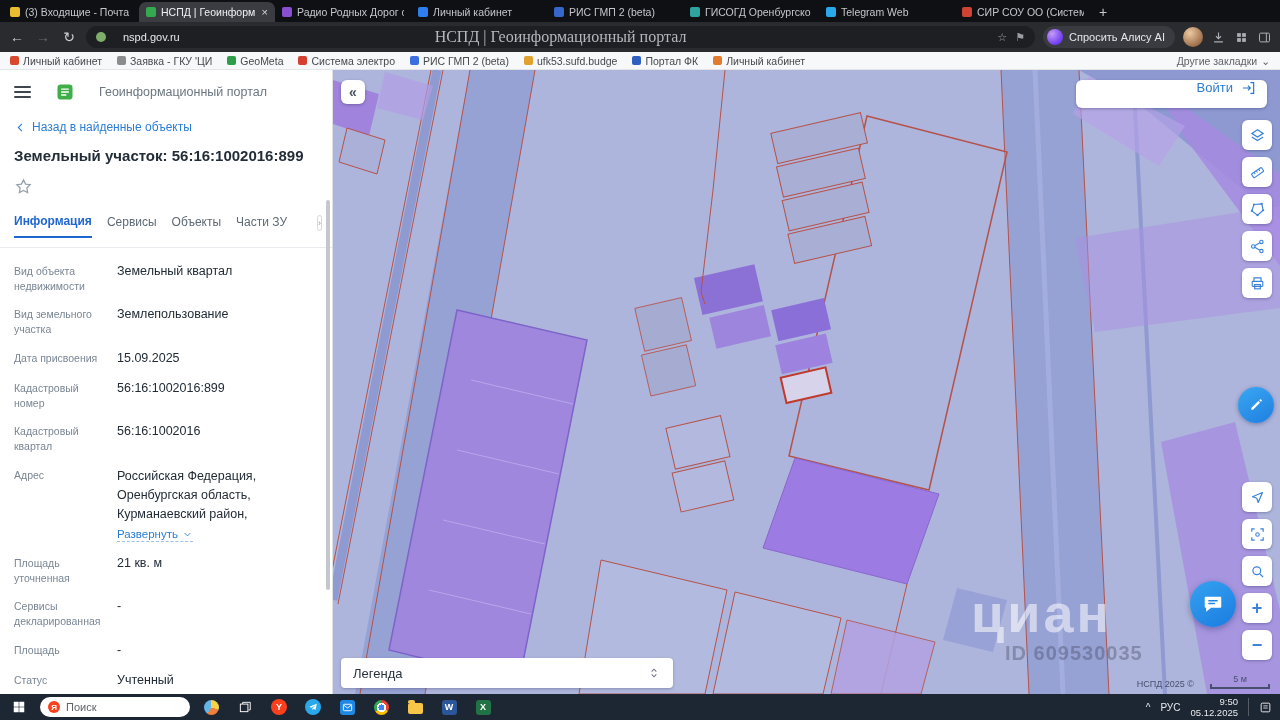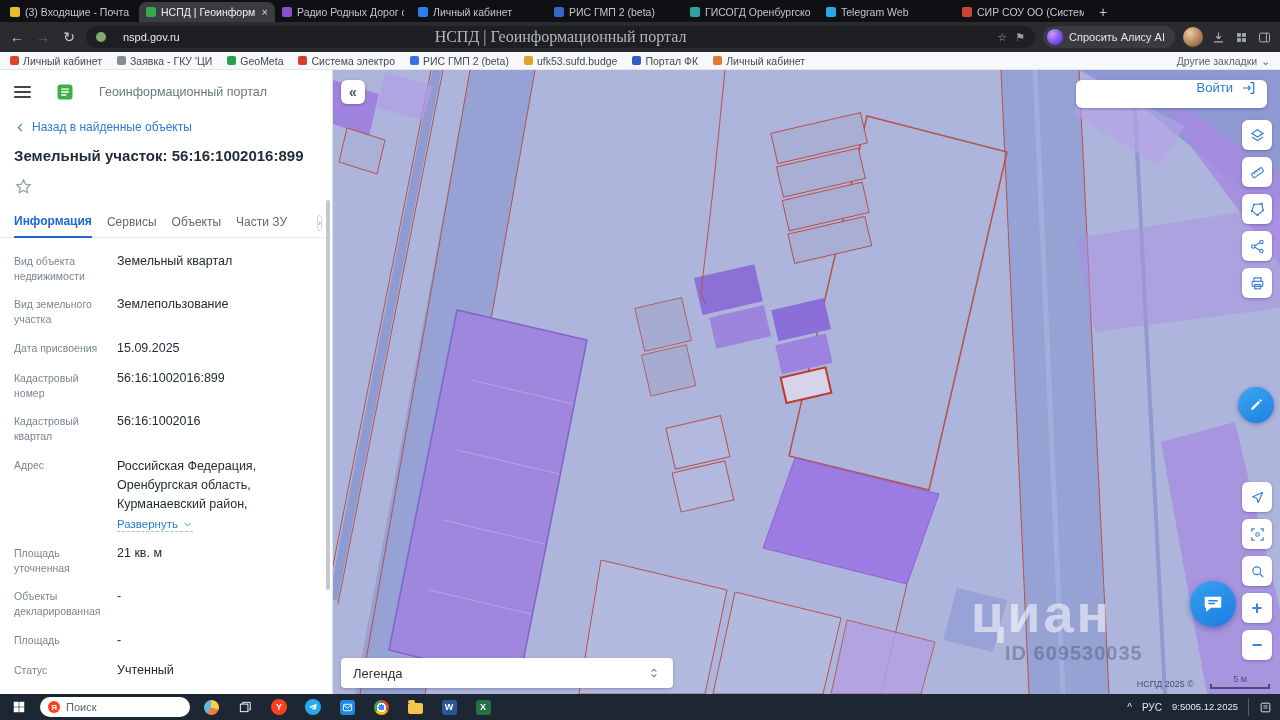--- a/index.html
+++ b/index.html
@@ -66,21 +66,21 @@
   
   .panel { flex:0 0 333px; width:333px; background:#fff; position:relative; overflow:hidden;
            border-right:1px solid #dfe1e5; }
   .phead { display:flex; align-items:center; gap:24px; padding:12px 14px 8px; }
   .burger { display:flex; flex-direction:column; gap:3px; }
   .burger i { display:block; width:17px; height:2px; background:#3e464e; border-radius:1px; }
   .phead-title { font-size:12.5px; color:#6b7680; }
   .backrow { display:flex; align-items:center; gap:5px; padding:10px 14px 0; color:#2b7cd3; font-size:12px; }
   .obj-title { padding:13px 14px 0; font-size:15px; font-weight:700; color:#232d38; }
   .starrow { padding:13px 14px 2px; }
-  .ptabs { display:flex; align-items:flex-end; gap:15px; padding:12px 14px 0; font-size:12px; color:#5d6974;
+  .ptabs { display:flex; align-items:flex-end; gap:15px; padding:12px 14px 10px; font-size:12px; color:#5d6974;
            border-bottom:1px solid #e7e9ec; }
   .ptab { padding-bottom:8px; white-space:nowrap; }
   .ptab.active { color:#1f66d1; font-weight:700; border-bottom:2px solid #1f66d1; margin-bottom:-1px; }
   .ptab.clip { max-width:36px; overflow:hidden; }
   .tab-more { width:16px; height:16px; border:1px solid #d4d7db; border-radius:3px; display:flex;
               align-items:center; justify-content:center; font-size:9px; color:#8a9099; margin-bottom:6px; }
   .fields { padding:14px 14px 0; }
   .frow { display:flex; margin-bottom:12px; }
   .lbl { flex:0 0 103px; width:103px; font-size:10.5px; color:#7a8694; line-height:1.4; padding-top:2px;
          padding-right:8px; }
@@ -137,21 +137,21 @@
              background:conic-gradient(#f8d347 0 30%, #f0803c 30% 60%, #64b5e8 60% 100%); }
   .chrome { width:15px; height:15px; border-radius:50%;
             background:radial-gradient(circle, #4285f4 0 3px, #fff 3px 4.5px, transparent 4.5px),
                        conic-gradient(#ea4335 0 33%, #fbbc04 33% 66%, #34a853 66% 100%); }
   .folder { width:15px; height:11px; background:#f7c548; border-radius:2px; position:relative; margin-top:3px; }
   .folder::before { content:""; position:absolute; left:0; top:-3px; width:7px; height:3px; background:#f7c548;
                     border-radius:2px 2px 0 0; }
   .tray { margin-left:auto; display:flex; align-items:center; gap:10px; padding-right:2px; }
   .caret { font-size:10px; color:#e8eaee; }
   .lang { font-size:10px; color:#e8eaee; }
-  .clock { display:flex; flex-direction:row; align-items:flex-end; font-size:9.5px; line-height:1.2; color:#e8eaee; }
+  .clock { display:flex; flex-direction:column; align-items:flex-end; font-size:9.5px; line-height:1.2; color:#e8eaee; }
   .tray-sep { width:1px; height:18px; background:rgba(255,255,255,.25); }
 </style>
 </head>
 <body>
 
 <div class="screen">
 
   <div class="tabbar">
     <div class="btab">
         <span class="fav"></span>
@@ -335,21 +335,21 @@
                   <path d="M6 9l6 6 6-6" fill="none" stroke="#2b7cd3" stroke-width="2"></path>
                 </svg>
             </span>
           </span>
         </div>
         <div class="frow">
             <span class="lbl">Площадь уточненная</span>
             <span class="val">21 кв. м</span>
           </div>
         <div class="frow">
-            <span class="lbl">Объекты декларированная</span>
+            <span class="lbl">Сервисы декларированная</span>
             <span class="val">-</span>
           </div>
         <div class="frow">
             <span class="lbl">Площадь</span>
             <span class="val">-</span>
           </div>
         <div class="frow">
             <span class="lbl">Статус</span>
             <span class="val">Учтенный</span>
           </div>

